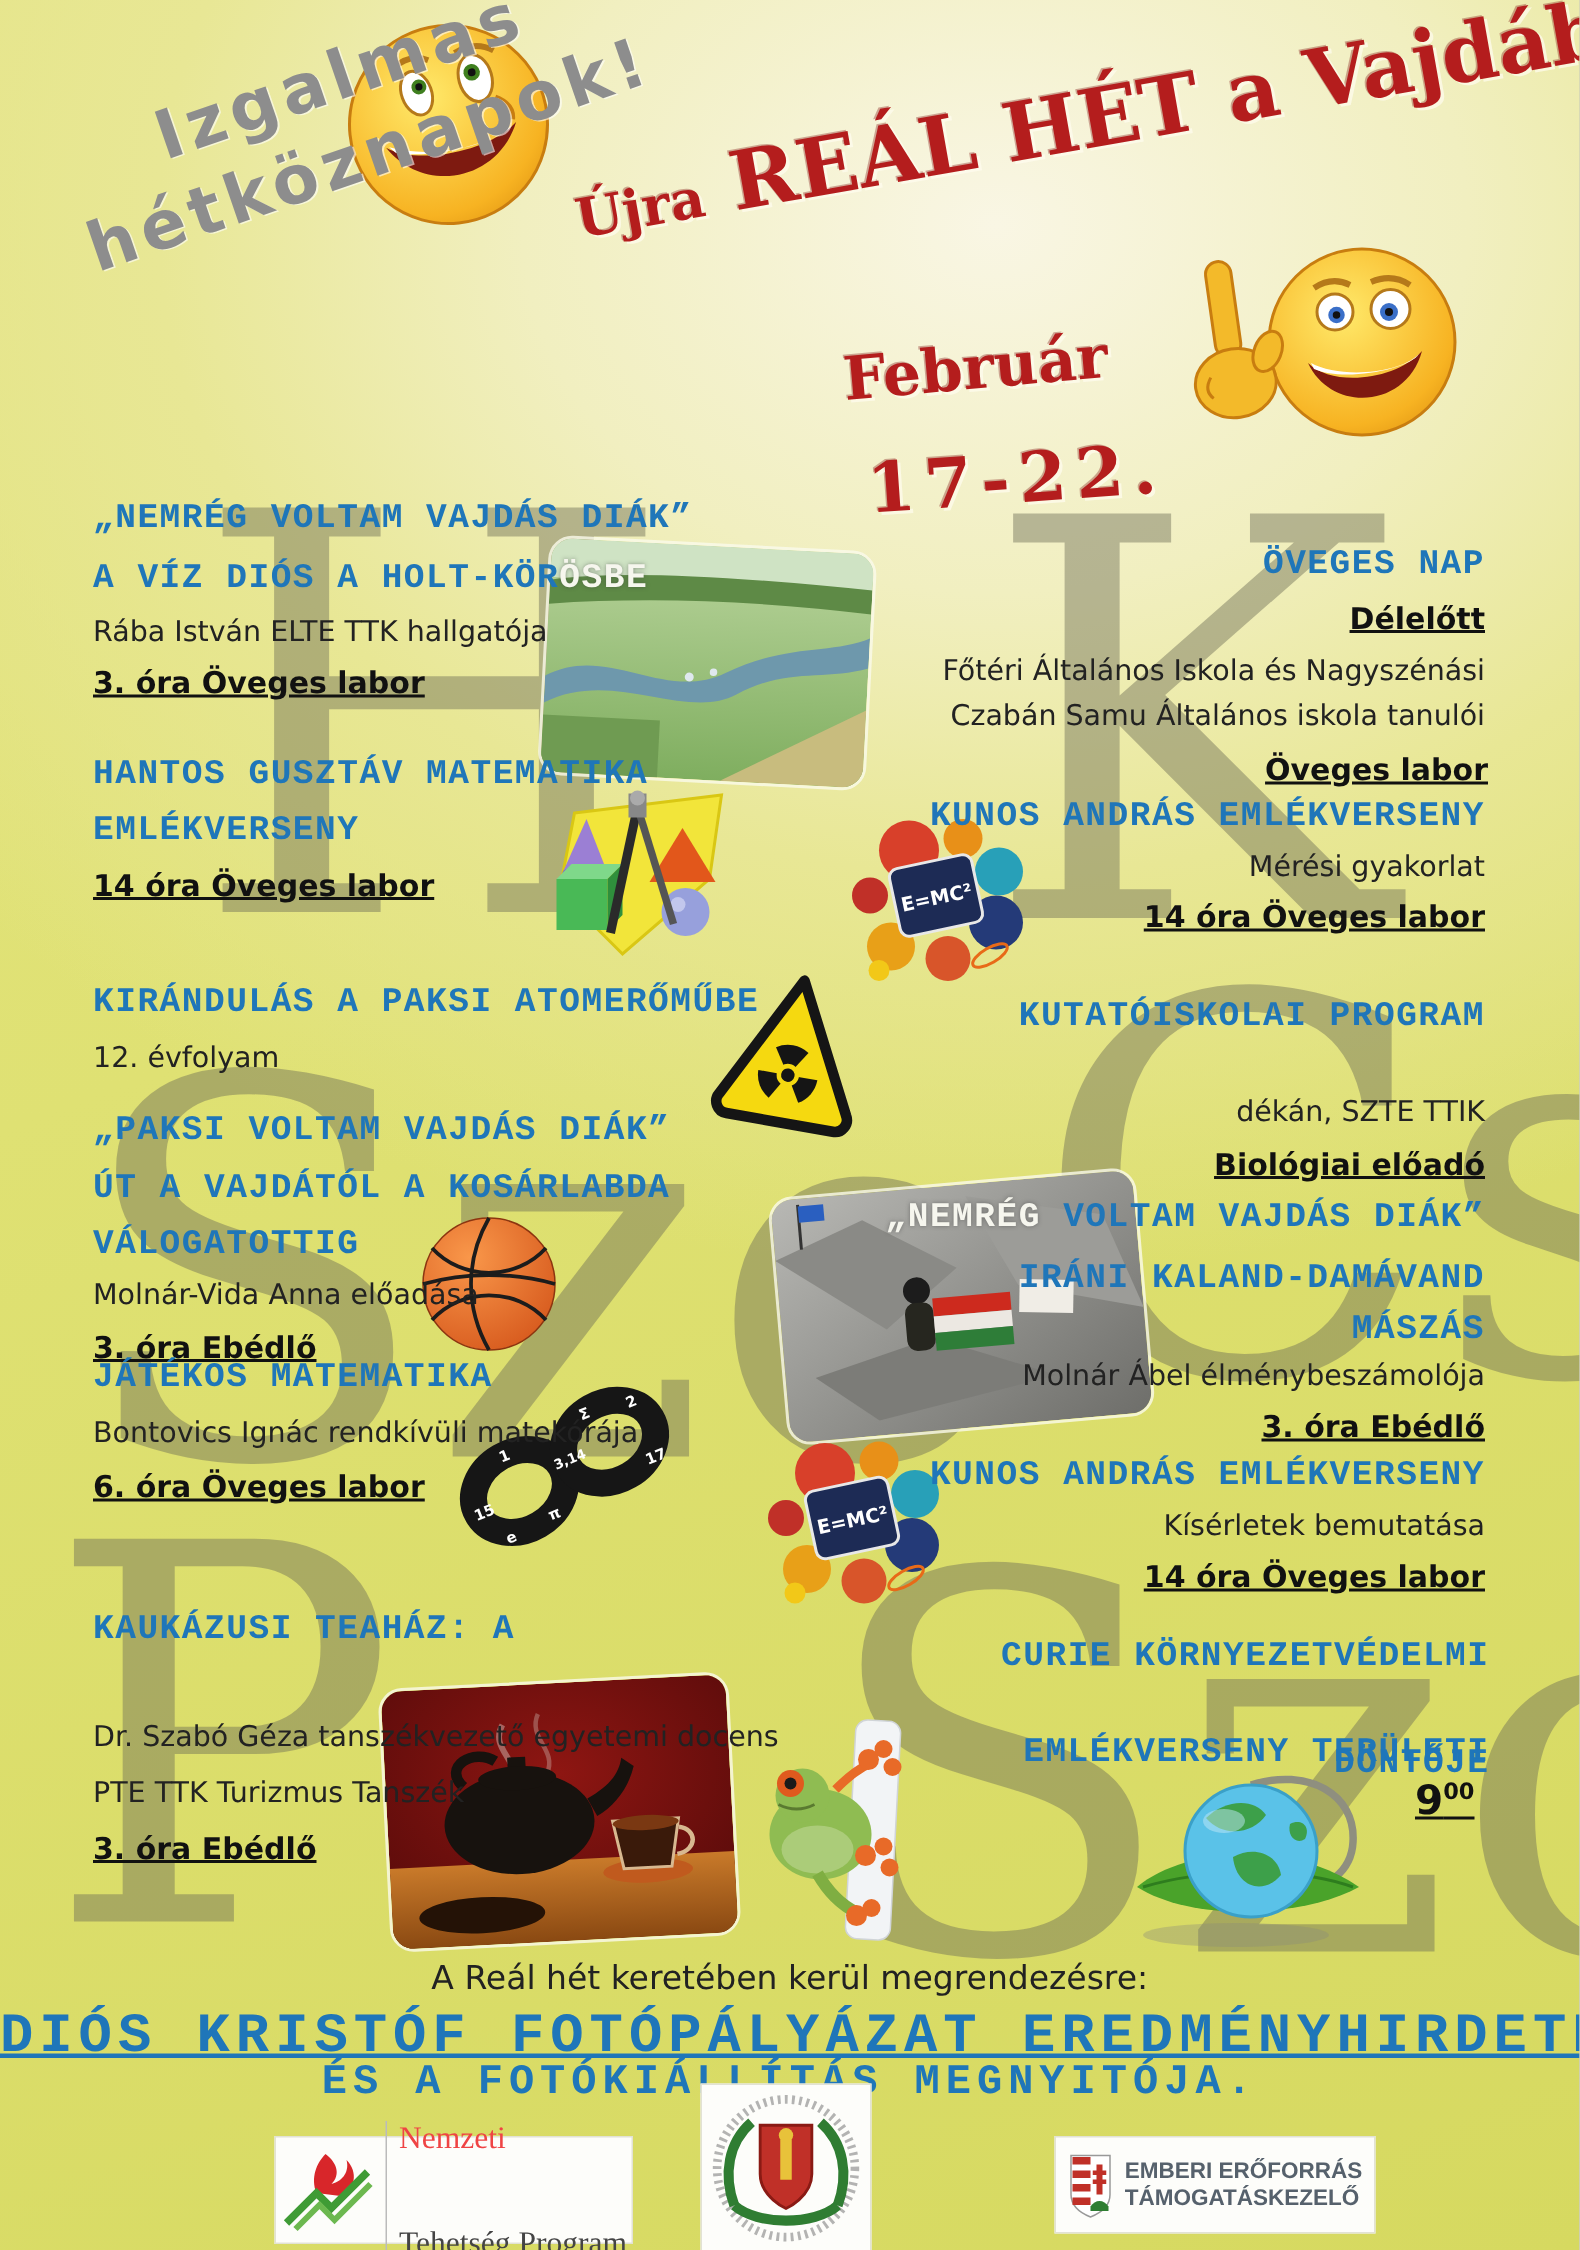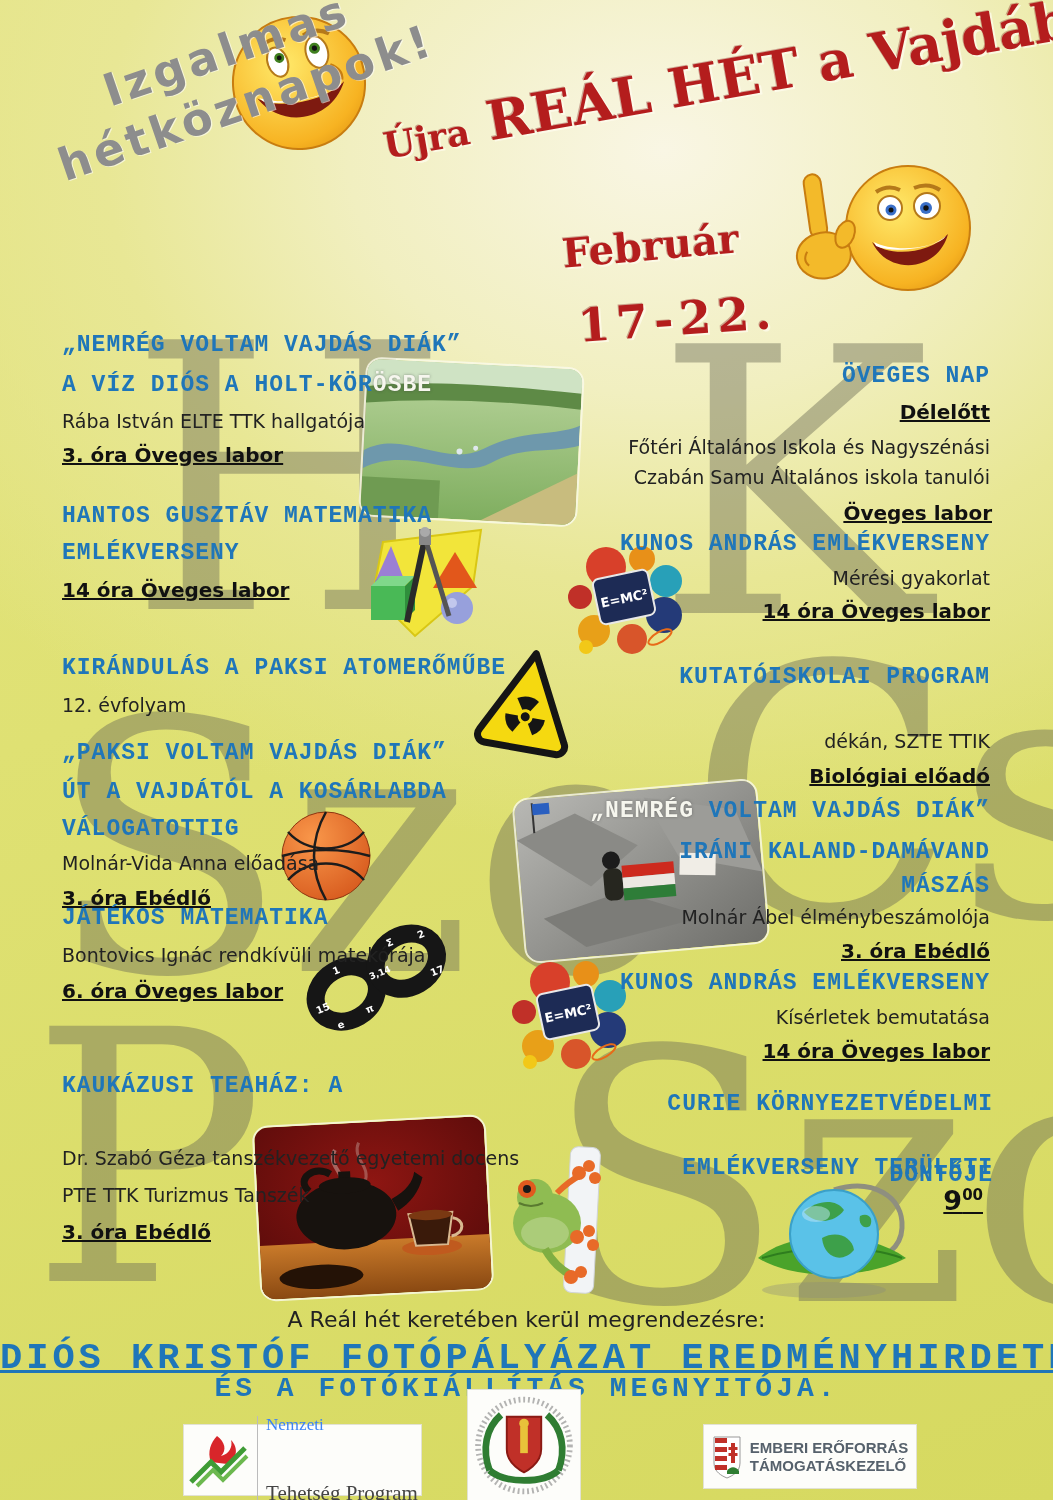--- a/index.html
+++ b/index.html
@@ -349,21 +349,21 @@
   <div class="footer-ln h-blue" style="top:1337px;font-size:37px;letter-spacing:4px;text-decoration:underline;">DIÓS KRISTÓF FOTÓPÁLYÁZAT EREDMÉNYHIRDETÉSE</div>
   <div class="footer-ln h-blue" style="top:1373px;font-size:28px;letter-spacing:4px;">ÉS A FOTÓKIÁLLÍTÁS MEGNYITÓJA.</div>
 
   <div class="logo-box" style="left:183px;top:1424px;width:237px;height:70px;gap:8px;">
     <svg width="62" height="56" viewBox="0 0 62 56">
       <path d="M30,4 C38,10 40,18 34,24 C42,22 46,15 44,8 C52,16 50,28 40,32 L24,30 C20,20 24,10 30,4 Z" fill="#d8262a"></path>
       <path d="M4,50 L24,30 L34,40 L58,16" stroke="#3f9b35" stroke-width="5" fill="none"></path>
       <path d="M10,54 L26,38 L36,48 L60,24" stroke="#6cb84f" stroke-width="4" fill="none"></path>
     </svg>
     <div style="font-family:'Liberation Serif',serif;color:#444;line-height:1.05;border-left:1px solid #bbb;padding-left:8px;">
-      <div style="font-size:17px;color:#3b82f6;">Nemzeti</div>
+      <div style="font-size:21px;color:#ef4444;">Nemzeti</div>
       <div style="font-size:21px;margin-top:48px;">Tehetség Program</div>
     </div>
   </div>
 
   <div class="logo-box" style="left:467px;top:1389px;width:112px;height:111px;">
     <svg width="112" height="111" viewBox="0 0 112 116">
       <circle cx="56" cy="58" r="48" fill="none" stroke="#777" stroke-width="6" stroke-dasharray="2,3" opacity="0.55"></circle>
       <path d="M20,84 C12,62 16,40 32,26" stroke="#2f7d32" stroke-width="7" fill="none"></path>
       <path d="M92,84 C100,62 96,40 80,26" stroke="#2f7d32" stroke-width="7" fill="none"></path>
       <path d="M20,84 C36,98 76,98 92,84" stroke="#2f7d32" stroke-width="7" fill="none"></path>

